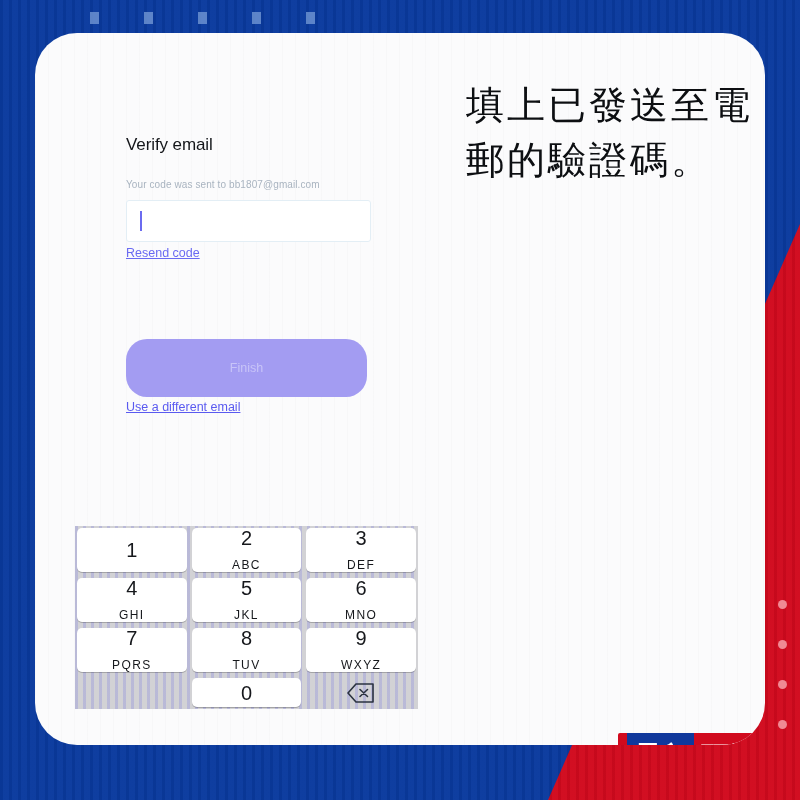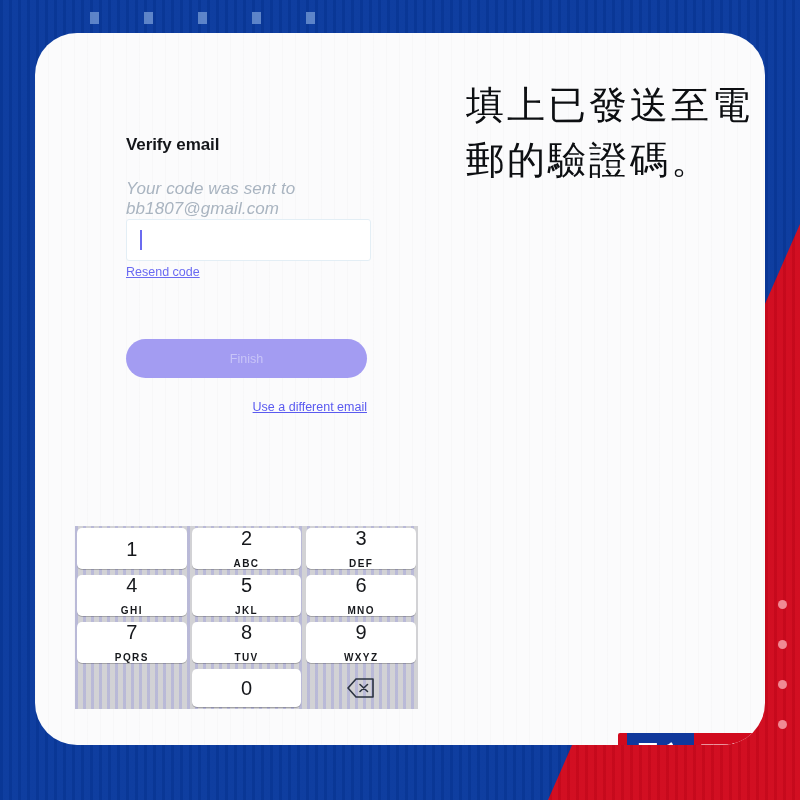--- a/index.html
+++ b/index.html
@@ -104,30 +104,30 @@
 
   
   .form {
     position: absolute;
     left: 91px;
     top: 102px;
     width: 245px;
   }
   .title {
     font-size: 17px;
-    font-weight: bold;
+    font-weight: normal;
     color: #14161a;
     letter-spacing: -0.1px;
     margin-bottom: 24px;
   }
   .subtitle {
-    font-size: 17px;
+    font-size: 10px;
     color: #a9b4c0;
     letter-spacing: 0.1px;
-    font-style: italic;
+    margin-bottom: 10px;
   }
   .code-input {
     width: 245px;
     height: 42px;
     background: #ffffff;
     border: 1px solid #e3eef5;
     border-radius: 3px;
     display: flex;
     align-items: center;
     padding-left: 13px;
@@ -141,35 +141,35 @@
     display: inline-block;
     margin-top: 4px;
     font-size: 12.5px;
     color: #6a6af2;
   }
   .finish-btn {
     position: absolute;
     left: 0;
     top: 204px;
     width: 241px;
-    height: 39px;
+    height: 58px;
     border: none;
     border-radius: 21px;
     background: #a39cf2;
     color: #c8c4f8;
     font-size: 12.5px;
     font-family: "Liberation Sans", sans-serif;
     cursor: default;
   }
   .alt-link {
     position: absolute;
     left: 0;
     top: 265px;
     width: 241px;
-    text-align: right;
+    text-align: left;
     font-size: 12.5px;
     color: #5a5af0;
   }
 
   
   .keypad {
     position: absolute;
     left: 40px;
     top: 493px;
     width: 343px;
@@ -208,24 +208,24 @@
     background: transparent;
     box-shadow: none;
   }
   .key-digit {
     font-size: 20px;
     color: #16181c;
     line-height: 1;
     font-family: "Liberation Sans", sans-serif;
   }
   .key-letters {
-    font-size: 10px;
+    font-size: 12px;
     letter-spacing: 1.4px;
     color: #16181c;
-    font-weight: bold;
+    font-weight: normal;
     margin-top: 10px;
   }
   .key-zero .key-digit { font-size: 20px; }
 
   
   .caption {
     position: absolute;
     left: 436px;
     top: 78px;
     width: 304px;

